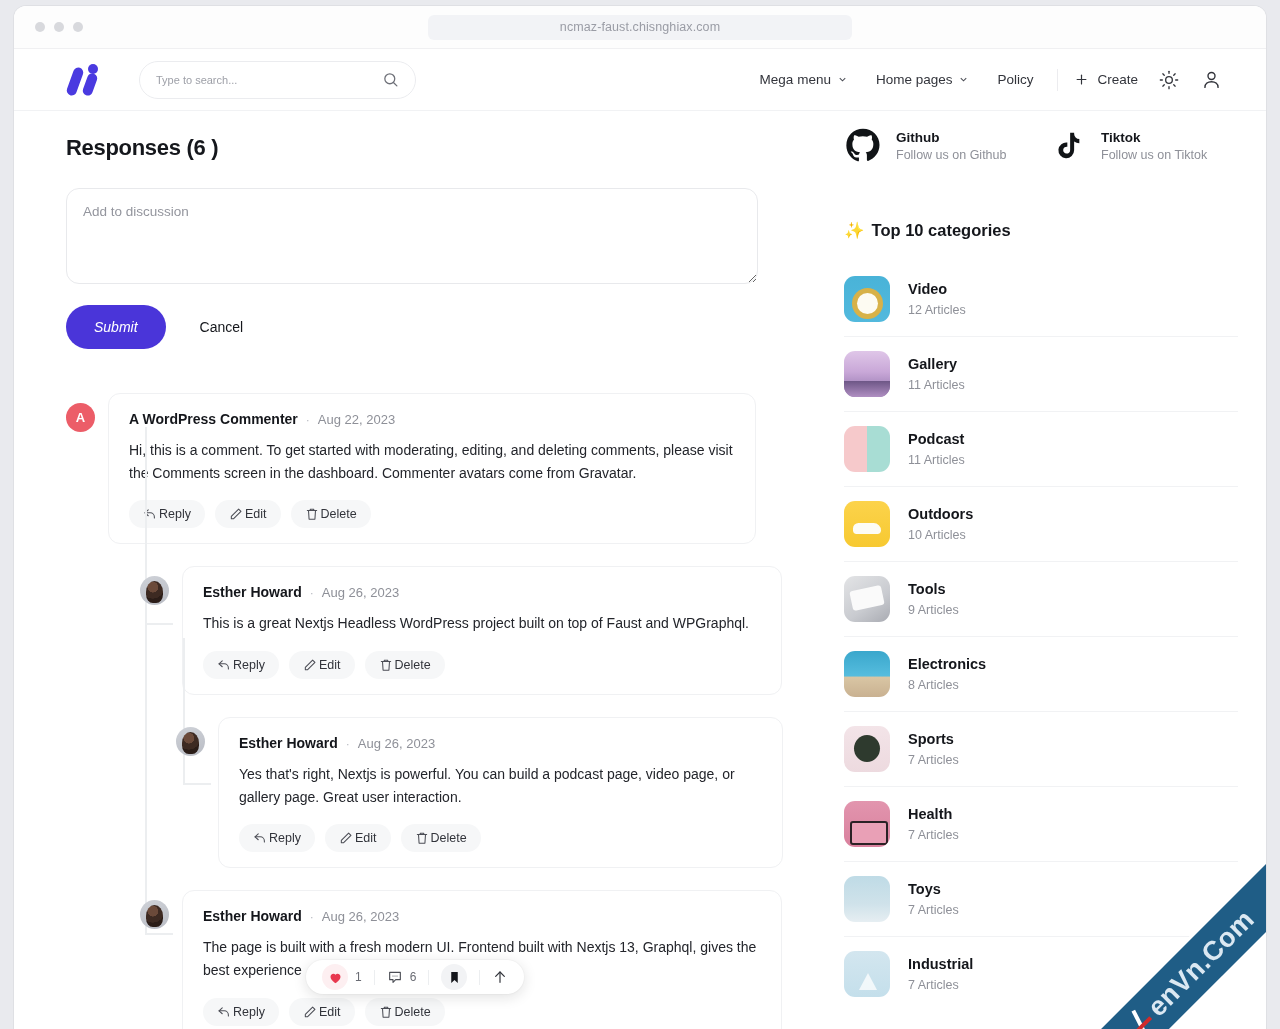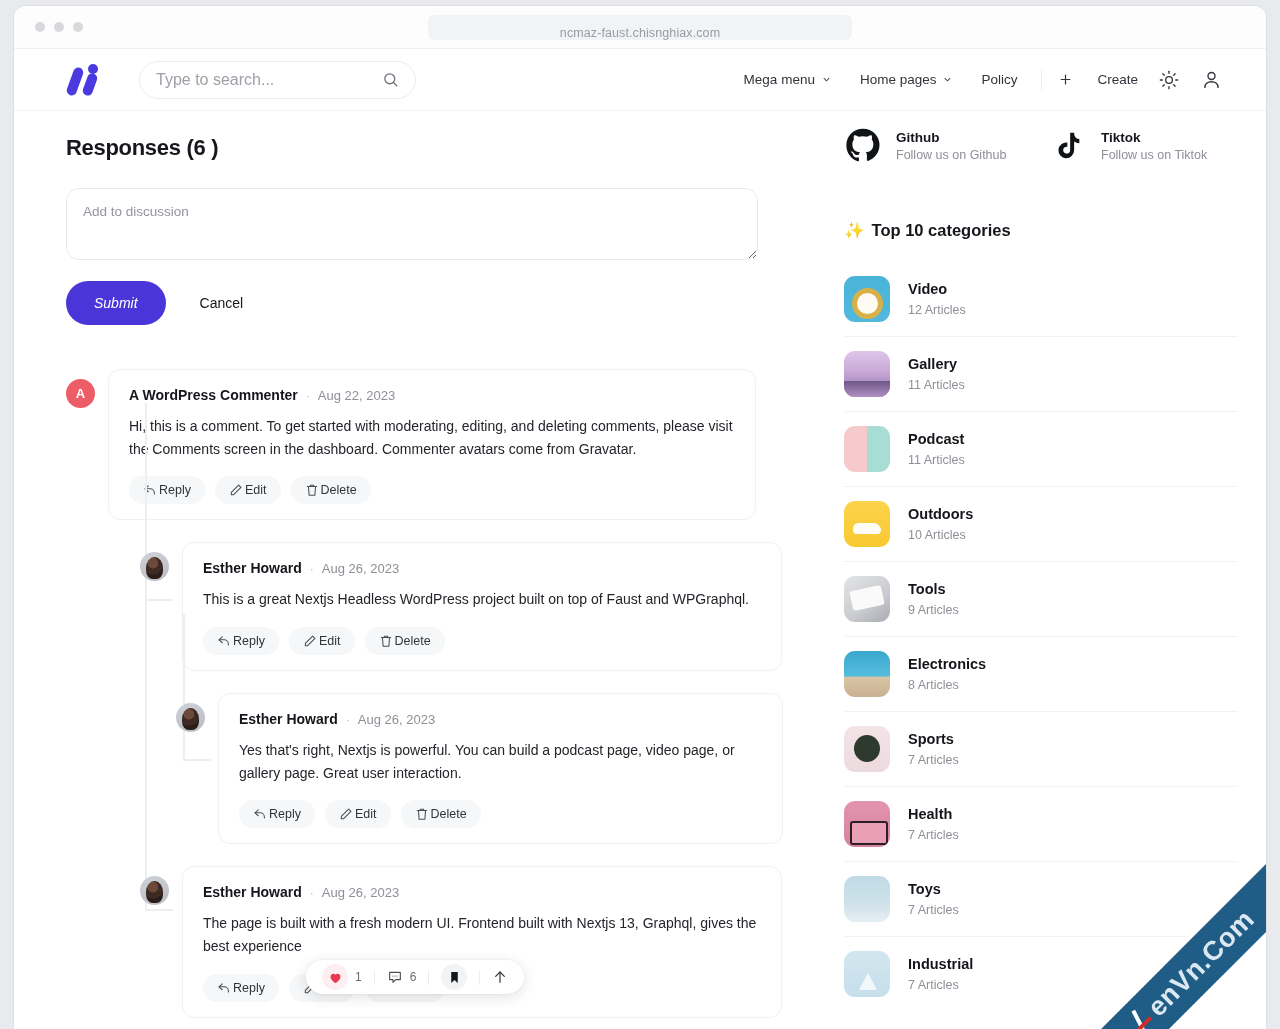--- a/index.html
+++ b/index.html
@@ -25,21 +25,21 @@
     display: flex; align-items: center;
     position: relative;
     border-bottom: 1px solid #f0f0f2;
   }
   .dots { display: flex; gap: 9px; margin-left: 21px; }
   .dot { width: 10px; height: 10px; border-radius: 50%; background: #d8d9dd; }
   .urlbar {
     position: absolute; left: 50%; transform: translateX(-50%);
     width: 424px; height: 25px;
     background: #f2f3f6; border-radius: 6px;
-    display: flex; align-items: flex-end; justify-content: center;
+    display: flex; align-items: center; justify-content: center;
     font-size: 12.5px; color: #9a9ca5; letter-spacing: .1px;
   }
   
   .site-header {
     height: 62px;
     background: #fff;
     display: flex; align-items: center;
     padding: 0 38px 0 52px;
     border-bottom: 1px solid #f1f2f4;
   }
@@ -58,50 +58,50 @@
   .search-wrap {
     margin-left: 25px;
     width: 277px; height: 38px;
     border: 1px solid #ebecef; border-radius: 20px;
     display: flex; align-items: center;
     padding: 0 16px;
     background: #fff;
   }
   .search-wrap input {
     flex: 1; border: none; outline: none;
-    font-size: 16px; color: #6d28d9;
+    font-size: 11px; color: #6d28d9;
     font-family: inherit; background: transparent;
   }
   .search-wrap input::placeholder { color: #9ea0a8; }
   .nav { margin-left: auto; display: flex; align-items: center; gap: 0; }
   .nav-item {
     display: flex; align-items: center; gap: 6px;
     font-size: 13.5px; color: #32343b;
     padding: 8px 14px; cursor: pointer; white-space: nowrap;
   }
   .nav-sep { width: 1px; height: 22px; background: #ececef; margin: 0 10px; }
   .create {
-    display: flex; align-items: center; gap: 24px;
+    display: flex; align-items: center; gap: 8px;
     font-size: 13.5px; color: #32343b; cursor: pointer; padding: 8px 6px;
   }
   .icon-btn {
     width: 34px; height: 34px; display: flex;
     align-items: center; justify-content: center;
     cursor: pointer; margin-left: 8px;
   }
   
   .page { display: flex; align-items: flex-start; }
   .main-col { width: 822px; padding: 24px 0 0 52px; }
   .side-col { width: 430px; padding: 0 28px 0 8px; position: relative; }
 
   .responses-title { font-size: 22px; font-weight: 700; color: #15171c; letter-spacing: -.3px; }
 
   .composer { margin-top: 27px; width: 692px; }
   .composer textarea {
-    width: 100%; height: 72px;
+    width: 100%; height: 96px;
     border: 1px solid #e8e9ec; border-radius: 13px;
     padding: 15px 16px; font-size: 13.5px;
     font-family: inherit; color: #2c2e35; resize: vertical; outline: none;
   }
   .composer textarea::placeholder { color: #93959d; }
   .composer-actions { display: flex; align-items: center; gap: 32px; margin-top: 17px; }
   .btn-submit {
     background: #4a35d9; color: #fff; border: none;
     border-radius: 22px; padding: 0 28px; height: 44px;
     font-size: 14px; font-family: inherit; cursor: pointer; font-style: italic;

